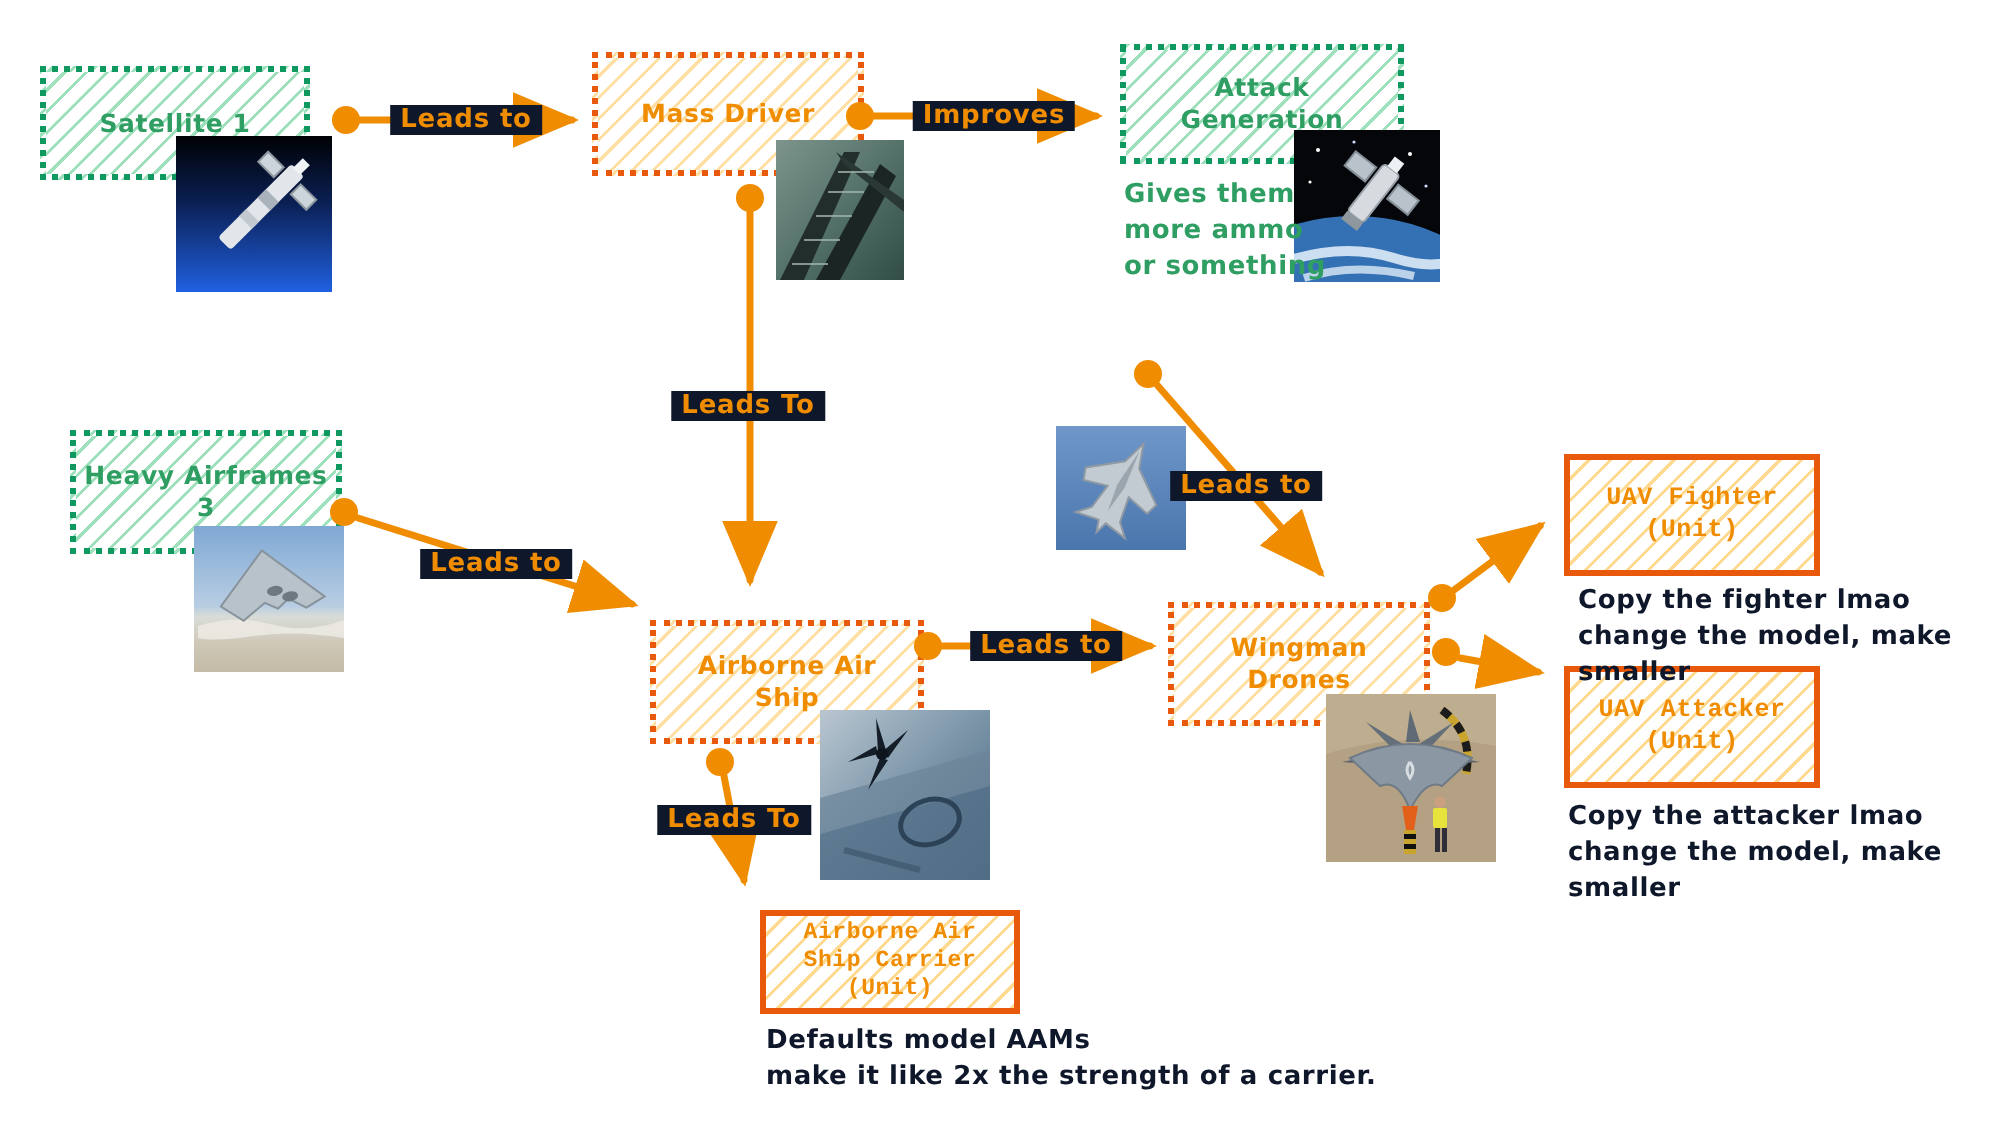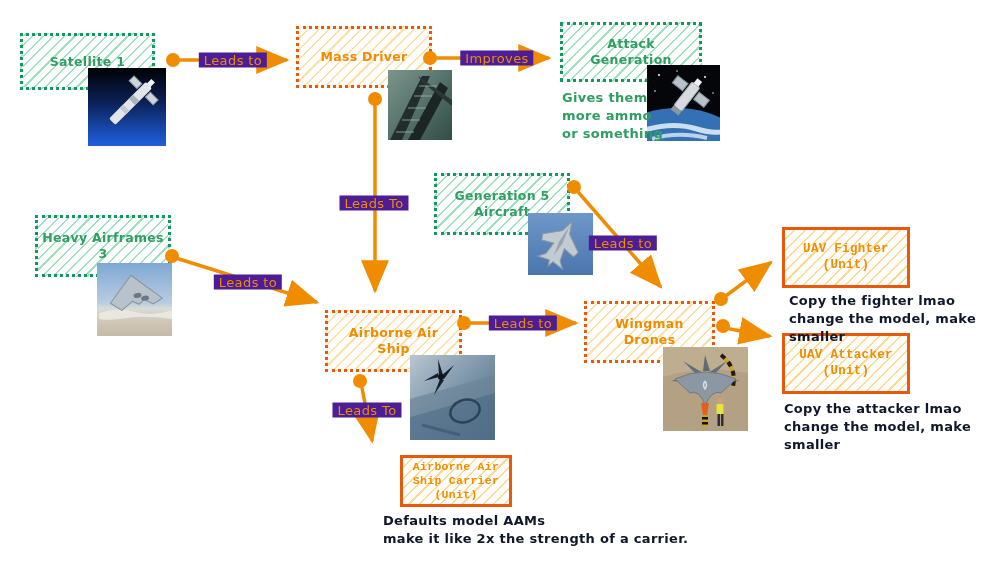--- a/index.html
+++ b/index.html
@@ -10,22 +10,22 @@
   .node .lbl{font-size:12.5px;font-weight:bold;letter-spacing:.3px;line-height:1.25;}
   .green-dashed{border:3px dotted #0f9960;color:#2f9e62;
     background:repeating-linear-gradient(135deg, rgba(0,0,0,0) 0 6px, #9fe0bd 6px 7.5px);}
   .orange-dashed{border:3px dotted #e8590c;color:#f08c00;
     background:repeating-linear-gradient(135deg, rgba(0,0,0,0) 0 6px, #ffdfa3 6px 7.5px);}
   .orange-solid{border:3px solid #e8590c;color:#f08c00;
     background:repeating-linear-gradient(135deg, rgba(0,0,0,0) 0 6px, #ffd98f 6px 7.5px);font-family:Liberation Mono, monospace;}
   .photo{position:absolute;z-index:2;}
   .photo svg{display:block;}
   svg.arrows{position:absolute;left:0;top:0;z-index:3;pointer-events:none;}
-  .edge-label{position:absolute;transform:translate(-50%,-50%);background:#4c1d95;
-        padding:0 5px;font-size:13px;font-weight:normal;color:#f08c00;z-index:4;
+  .edge-label{position:absolute;transform:translate(-50%,-50%);background:#0f172a;
+        padding:0 5px;font-size:13px;font-weight:bold;color:#f08c00;z-index:4;
         letter-spacing:.4px;white-space:nowrap;}
   .caption{position:absolute;white-space:pre-line;font-size:13px;font-weight:bold;
         line-height:1.38;z-index:4;letter-spacing:.3px;}
   .caption.green{color:#2f9e62;}
   .caption.orange{color:#0f172a;}
 </style>
 </head>
 <body>
 
 <div class="canvas">
@@ -81,23 +81,20 @@
   </div>
 
   <div class="node orange-dashed" style="left:296px;top:26px;width:136px;height:62px">
     <span class="lbl">Mass Driver</span>
   </div>
 
   <div class="node green-dashed" style="left:560px;top:22px;width:142px;height:60px">
     <span class="lbl">Attack Generation</span>
   </div>
 
-  <div class="node green-dashed" style="left:434px;top:173px;width:136px;height:62px">
-    <span class="lbl">Generation 5 Aircraft</span>
-  </div>
 
   <div class="node green-dashed" style="left:35px;top:215px;width:136px;height:62px">
     <span class="lbl">Heavy Airframes 3</span>
   </div>
 
   <div class="node orange-dashed" style="left:325px;top:310px;width:137px;height:62px">
     <span class="lbl">Airborne Air Ship</span>
   </div>
 
   <div class="node orange-dashed" style="left:584px;top:301px;width:131px;height:62px">
@@ -111,21 +108,21 @@
     </span>
   </div>
 
   <div class="node orange-solid" style="left:782px;top:333px;width:128px;height:61px">
     <span class="lbl">
       <span style="display:block">UAV Attacker</span>
       <span style="display:block">(Unit)</span>
     </span>
   </div>
 
-  <div class="node orange-solid" style="left:400px;top:455px;width:112px;height:52px">
+  <div class="node orange-solid" style="left:380px;top:455px;width:130px;height:52px">
     <span class="lbl" style="font-size:11.5px;line-height:1.2">
       <span style="display:block">Airborne Air Ship Carrier</span>
       <span style="display:block">(Unit)</span>
     </span>
   </div>
 
   <div class="photo" style="left:88px;top:68px">
     <svg width="78" height="78" viewBox="0 0 78 78">
       <defs>
           <linearGradient id="g1" x1="0" y1="0" x2="0" y2="1">

